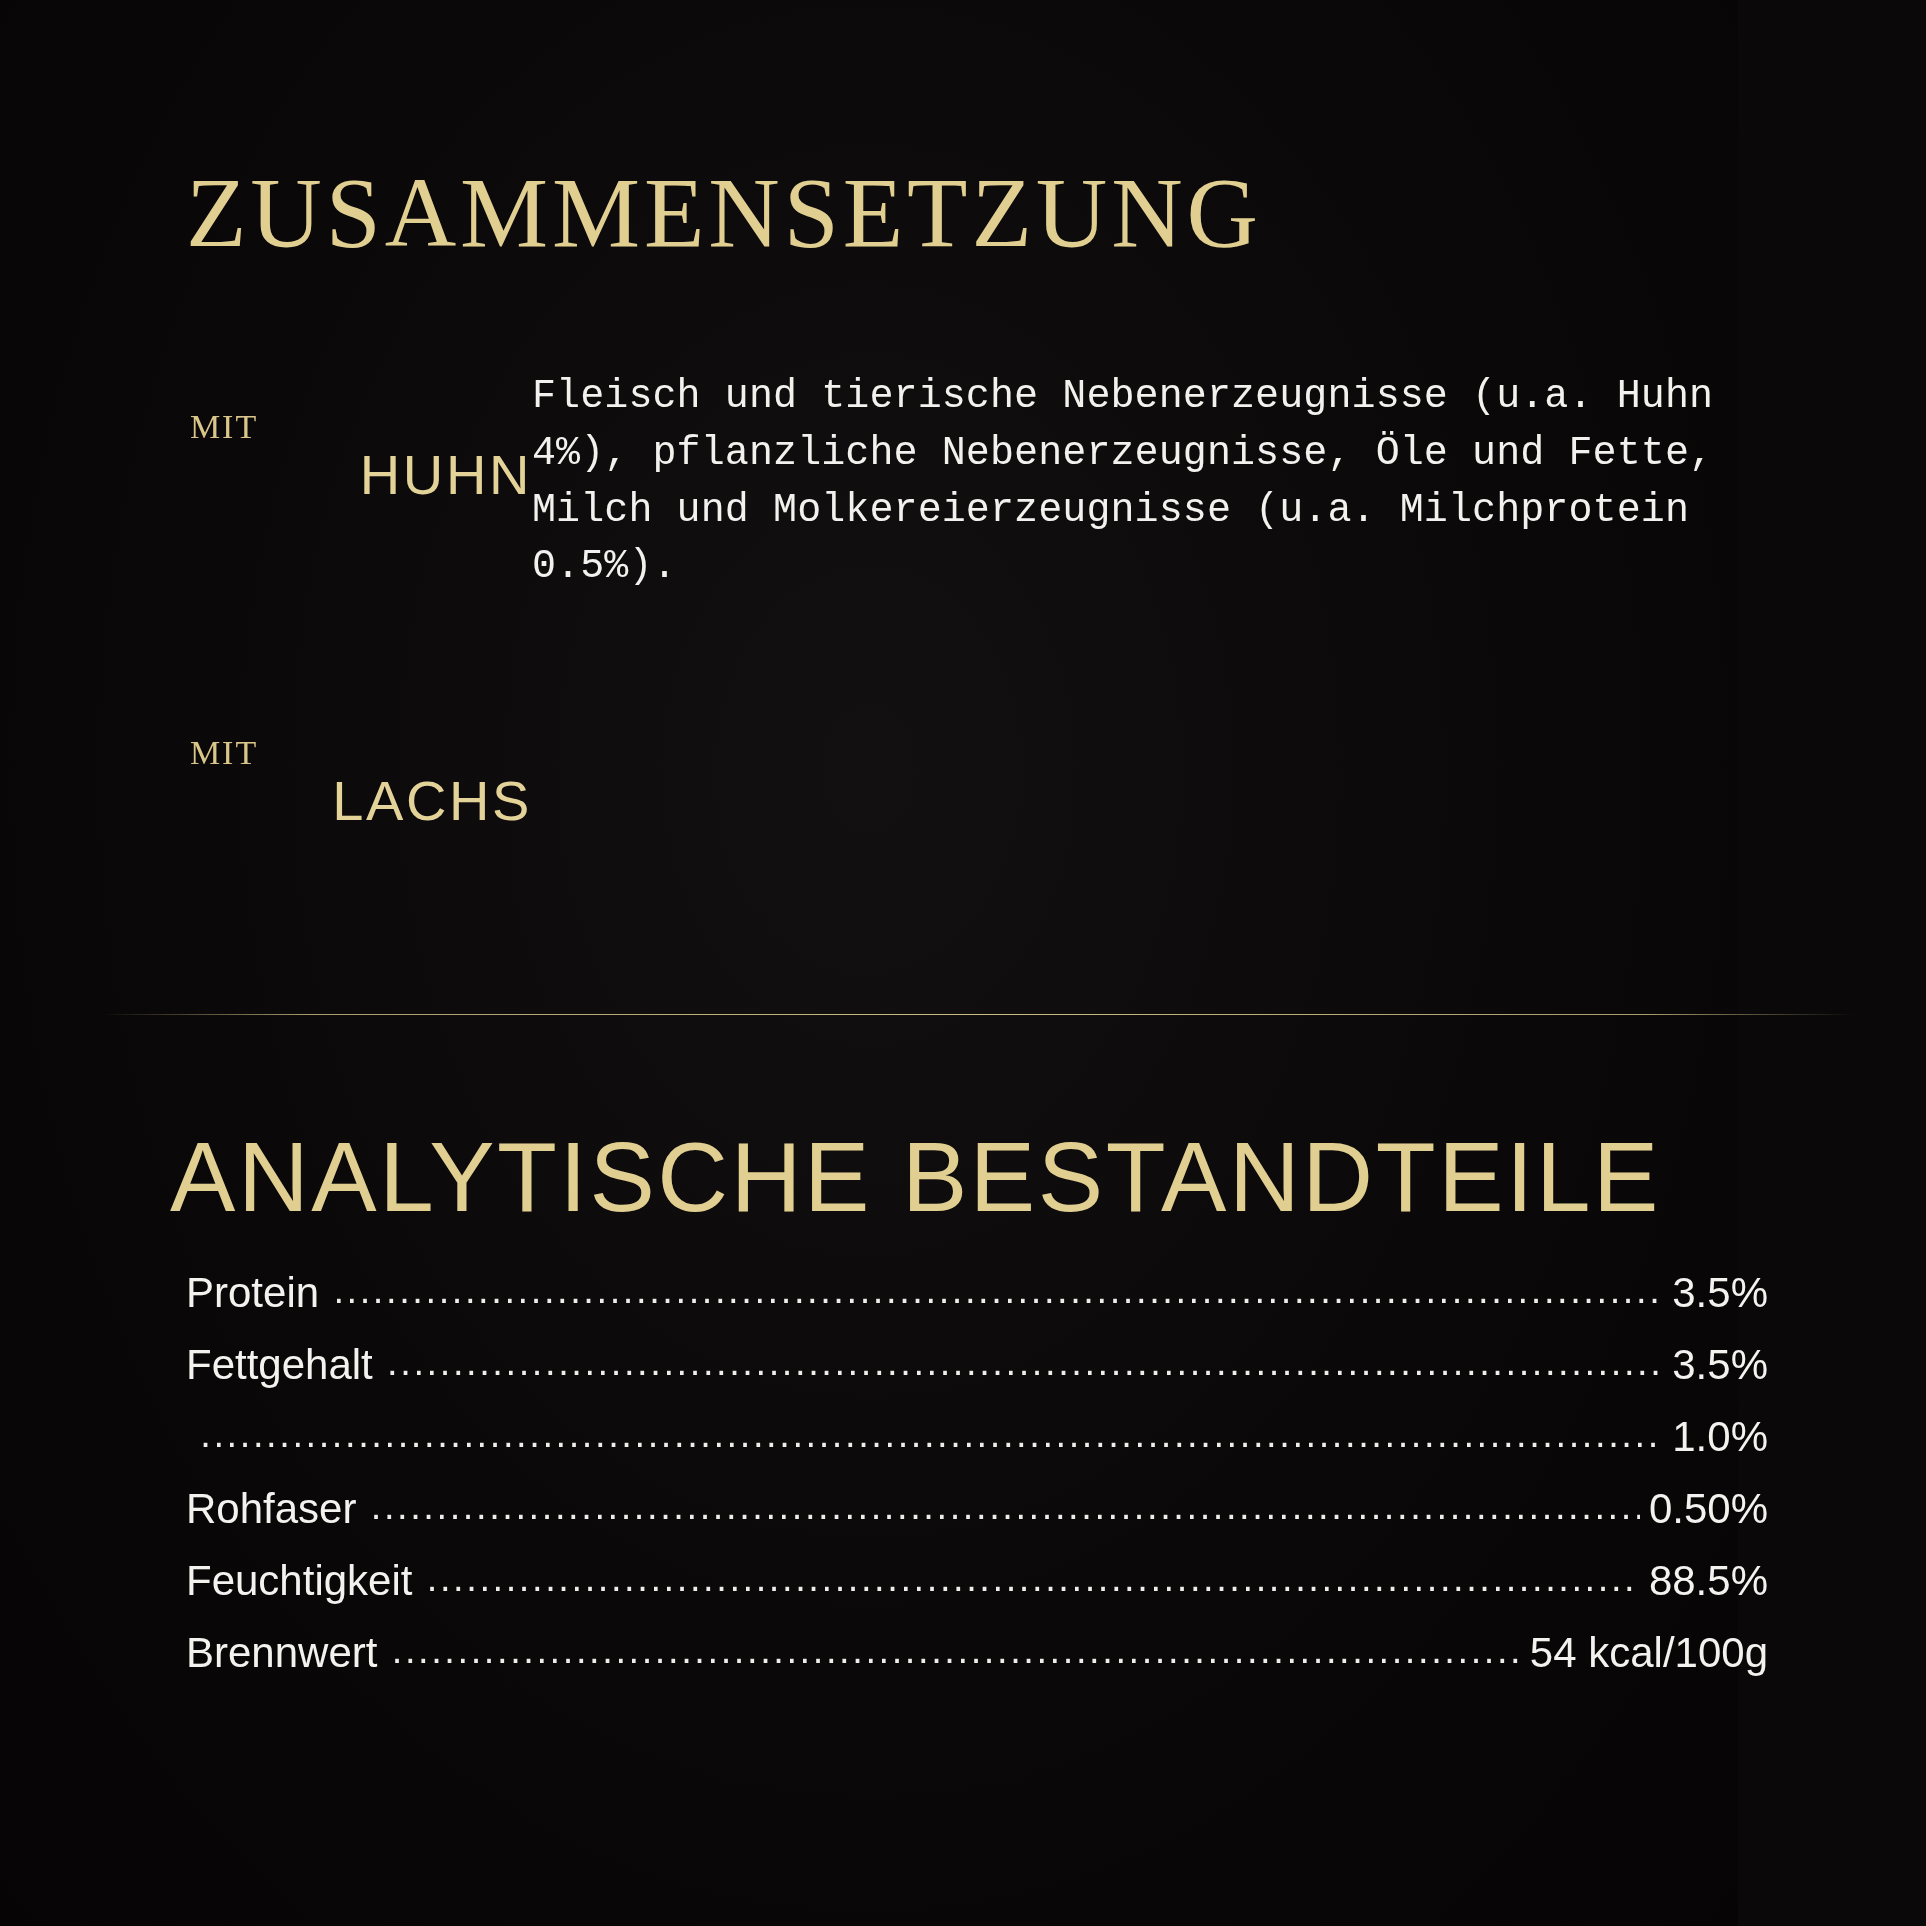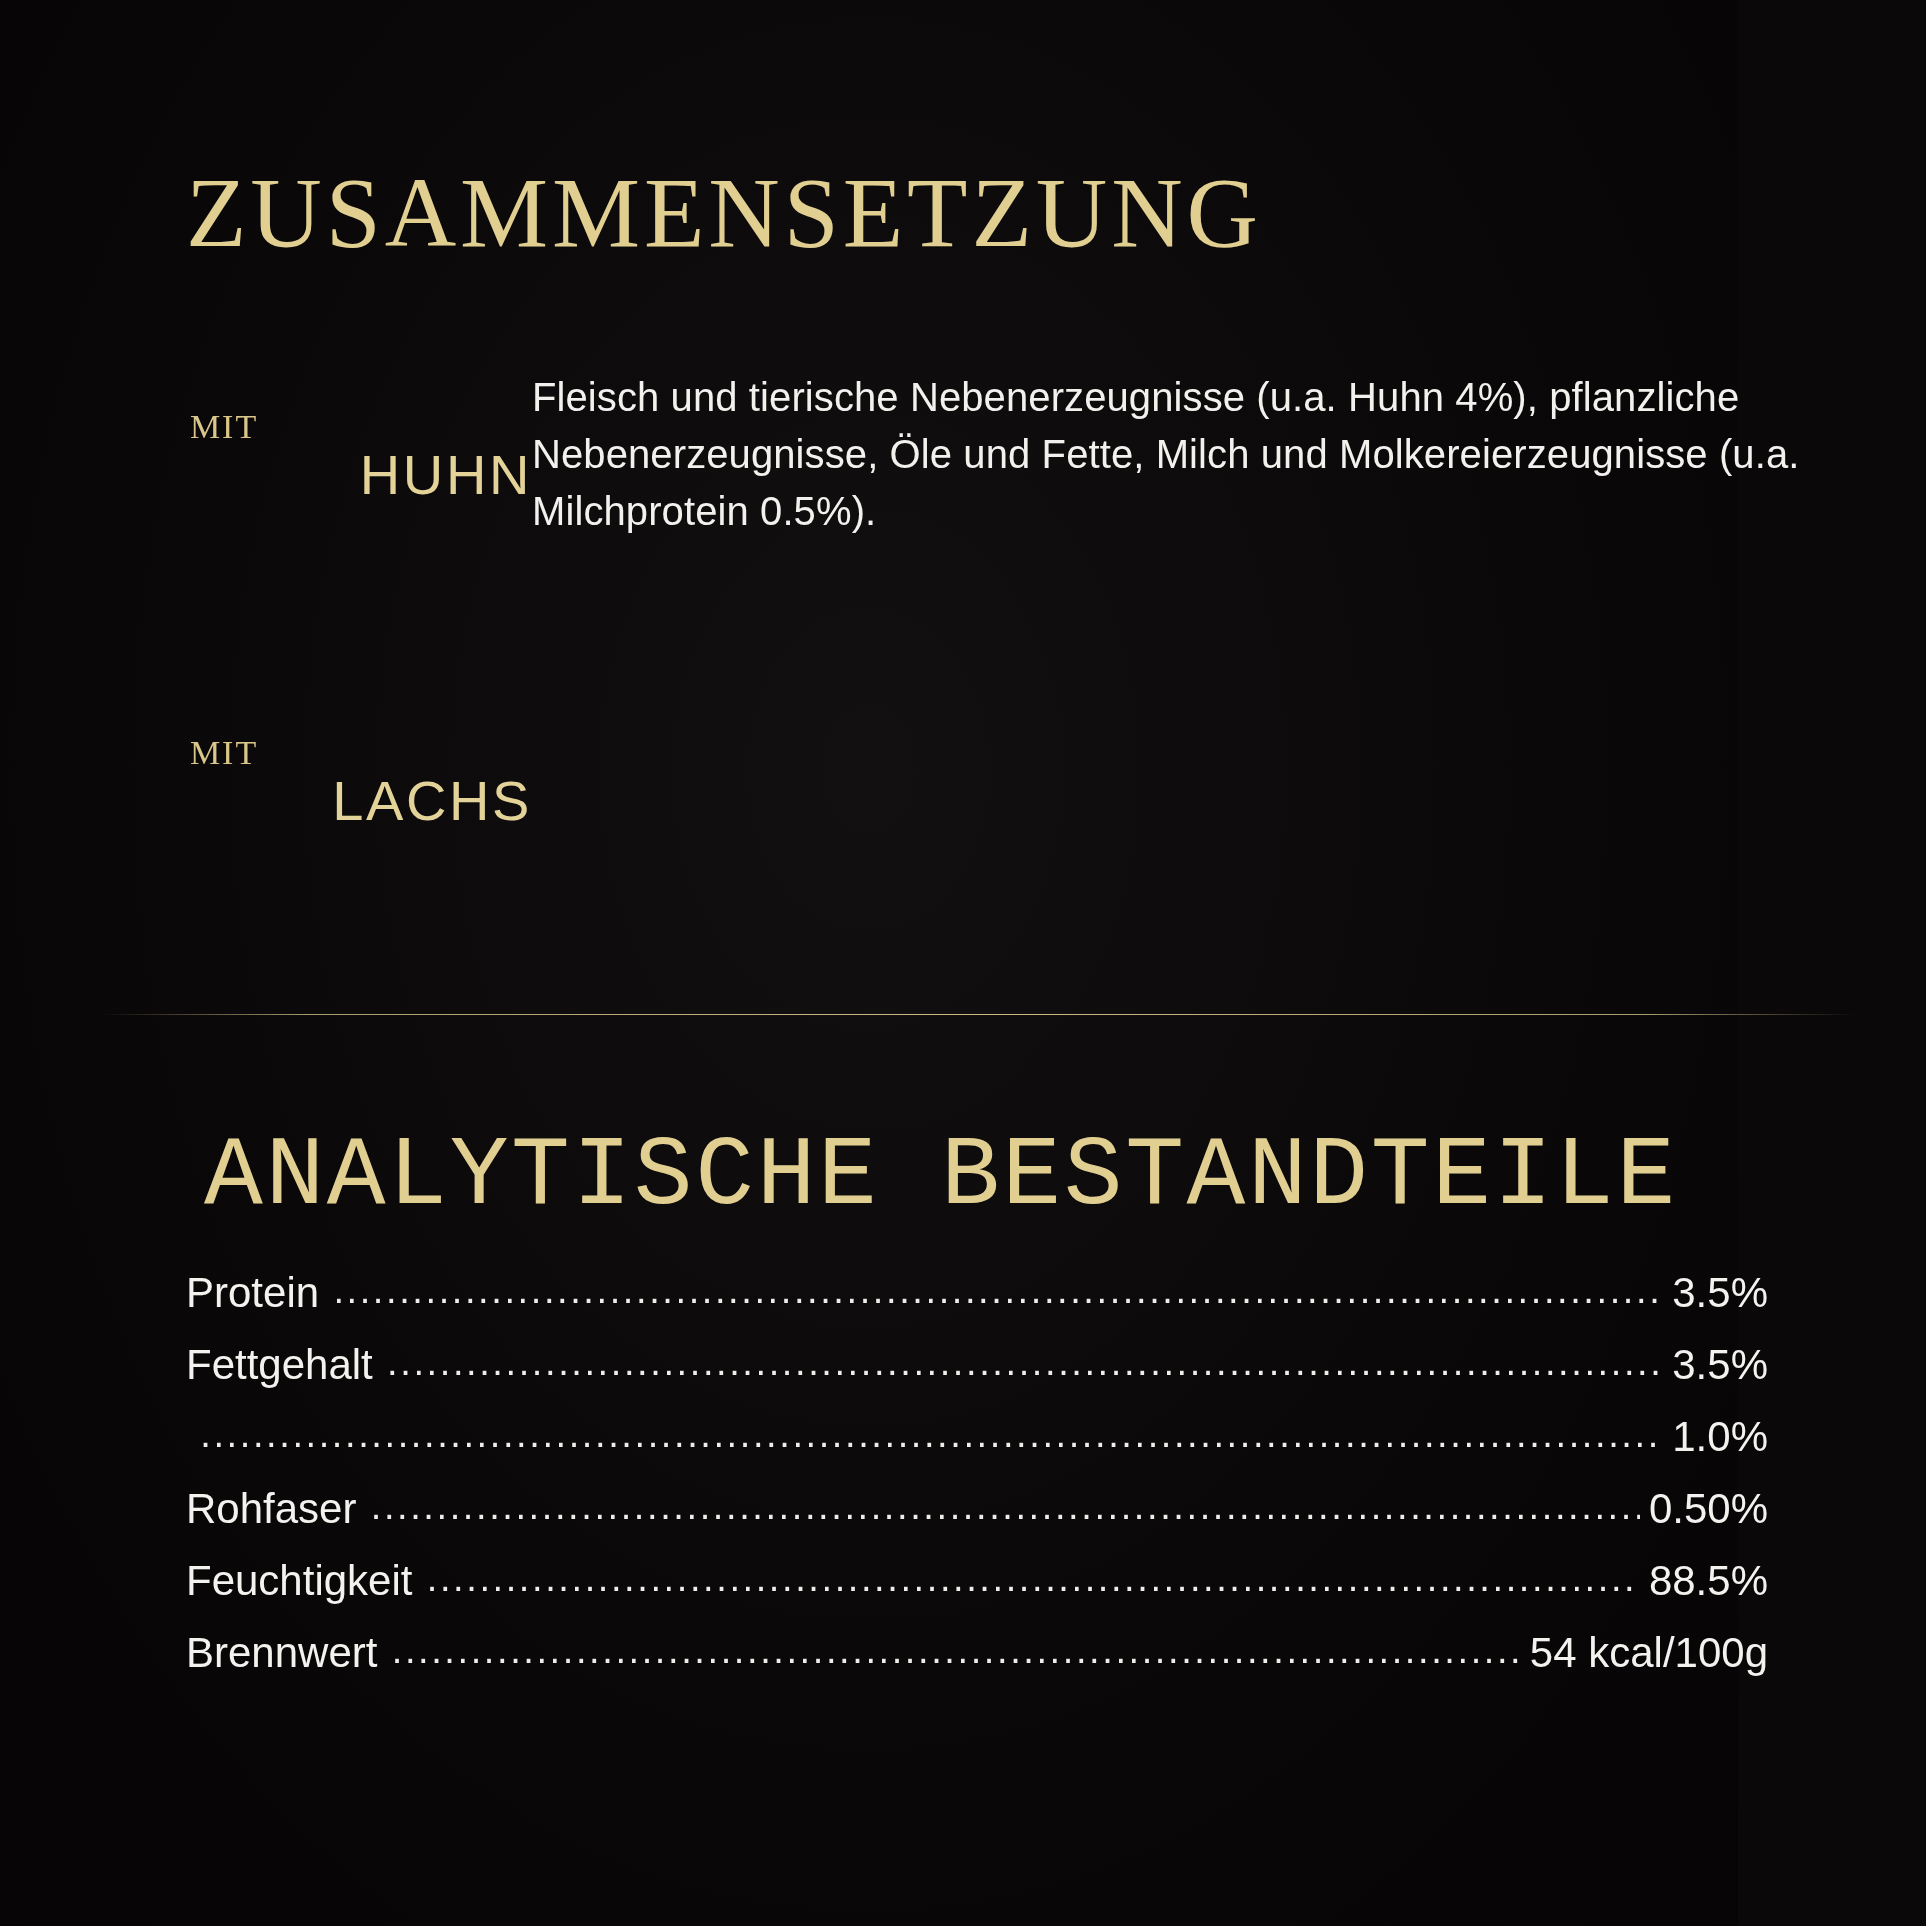--- a/index.html
+++ b/index.html
@@ -70,21 +70,21 @@
     font-size: 56px;
     letter-spacing: 2.6px;
     line-height: 1.08;
     color: #e3d398;
     padding-left: 2.6px;
     text-align: right;
   }
 
   .variant-text {
     flex: 1 1 auto;
-    font-family: Liberation Sans, sans-serif;
+    font-family: Liberation Mono, monospace;
     font-size: 40px;
     line-height: 1.42;
     color: #f3f1ee;
     font-weight: 400;
     letter-spacing: 0.1px;
   }
 
   #block-huhn { left: 186px; top: 369px; }
   #block-lachs { left: 186px; top: 695px; }
 
@@ -93,23 +93,23 @@
     left: 101px;
     top: 1014px;
     width: 1755px;
     height: 1.3px;
     background: linear-gradient(to right, rgba(224,207,144,0) 0%, rgba(224,207,144,0.75) 12%, rgba(224,207,144,0.9) 50%, rgba(224,207,144,0.75) 88%, rgba(224,207,144,0) 100%);
   }
 
   
   .title-analytische {
     position: absolute;
-    left: 204px;
+    left: 170px;
     top: 1128px;
-    font-family: Liberation Mono, monospace;
+    font-family: Liberation Sans, sans-serif;
     font-size: 98px;
     letter-spacing: 2.6px;
     color: #e0cf90;
     line-height: 1;
     white-space: nowrap;
   }
 
   .nutrition-list {
     position: absolute;
     left: 186px;

